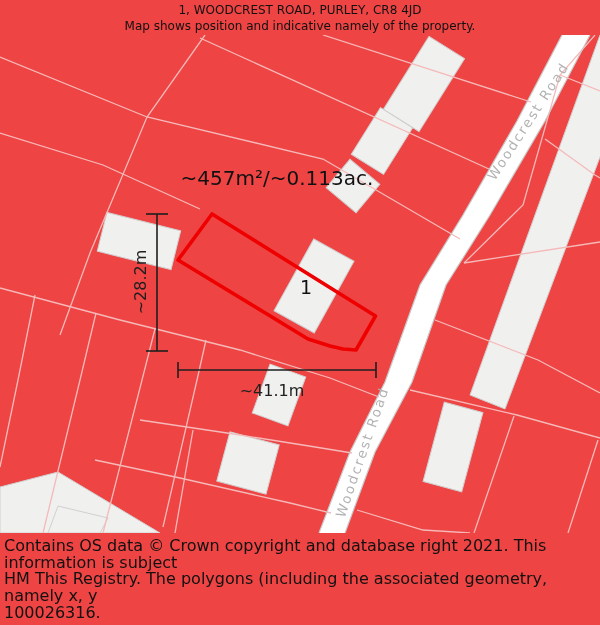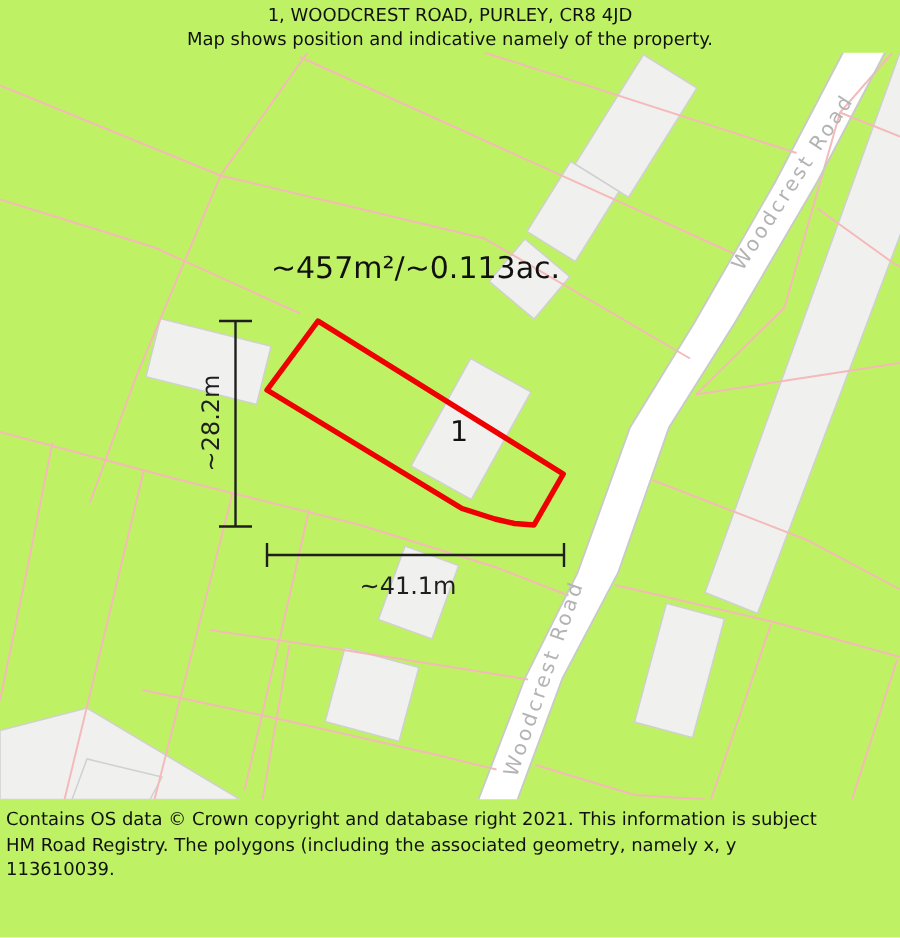--- a/index.html
+++ b/index.html
@@ -1,33 +1,33 @@
 <!DOCTYPE html>
 <html style="--plot-outline: #ee0000; --parcel-line: #f5b9b9; --road-edge: #c9c9c9; --building-fill: #f0f0ef; --building-stroke: #d0d0d0; --road-label: #b3b3b3; --dimension: #1f1f1f; --text: #111111;"><head>
 <meta charset="utf-8">
 <style>
   html,body{margin:0;padding:0;background:#fff;}
-  .page{position:relative;width:600px;height:625px;background:#bef264;overflow:hidden;
+  .page{position:relative;width:600px;height:625px;background:#ef4444;overflow:hidden;
         font-family:"DejaVu Sans","Liberation Sans",sans-serif;color:var(--text,#111);}
   header{position:absolute;top:0;left:0;width:600px;text-align:center;padding-top:3px;}
   .title-line{font-size:12px;line-height:15.5px;color:var(--text,#111);}
   svg.map{position:absolute;top:35px;left:0;}
   svg text{font-family:"DejaVu Sans","Liberation Sans",sans-serif;text-anchor:middle;}
   .parcel{fill:none;stroke:var(--parcel-line,#f5b9b9);stroke-width:1.3px;}
   .kerb{fill:none;stroke:var(--road-edge,#c9c9c9);stroke-width:1.2px;}
   .roadfill{fill:#ffffff;stroke:none;}
   .bld{fill:var(--building-fill,#f0f0ef);stroke:var(--building-stroke,#d0d0d0);stroke-width:1px;}
   .plot{fill:none;stroke:var(--plot-outline,#ee0000);stroke-width:3.6px;stroke-linejoin:round;stroke-linecap:round;}
   .dim{stroke:var(--dimension,#1f1f1f);stroke-width:1.6px;}
   .dimtext{fill:var(--dimension,#1f1f1f);font-size:16px;}
   .arealabel{fill:var(--text,#111);font-size:20px;}
   .plotnum{fill:var(--text,#222);font-size:19px;}
   .roadlabel{fill:var(--road-label,#b3b3b3);font-size:13.5px;letter-spacing:2px;}
   footer{position:absolute;top:538px;left:4px;width:594px;}
-  .footer-line{font-size:12px;line-height:16.7px;color:var(--text,#111);}
+  .footer-line{font-size:16px;line-height:16.7px;color:var(--text,#111);}
 </style>
 </head>
 <body>
 
 <div class="page">
 
   <header>
     <div class="title-line">1, WOODCREST ROAD, PURLEY, CR8 4JD</div>
     <div class="title-line">Map shows position and indicative namely of the property.</div>
   </header>
@@ -98,17 +98,17 @@
     <g>
       <line class="dim" x1="178" y1="335" x2="376" y2="335"></line>
       <line class="dim" x1="178" y1="327" x2="178" y2="343"></line>
       <line class="dim" x1="376" y1="327" x2="376" y2="343"></line>
       <text class="dimtext" x="272" y="361">~41.1m</text>
     </g>
   </svg>
 
   <footer>
     <div class="footer-line">Contains OS data © Crown copyright and database right 2021. This information is subject</div>
-    <div class="footer-line">HM Road Registry. The polygons (including the associated geometry, namely x, y</div>
-    <div class="footer-line">113610039.</div>
+    <div class="footer-line">HM This Registry. The polygons (including the associated geometry, namely x, y</div>
+    <div class="footer-line">100026316.</div>
   </footer>
 
 </div>
 
 </body></html>

